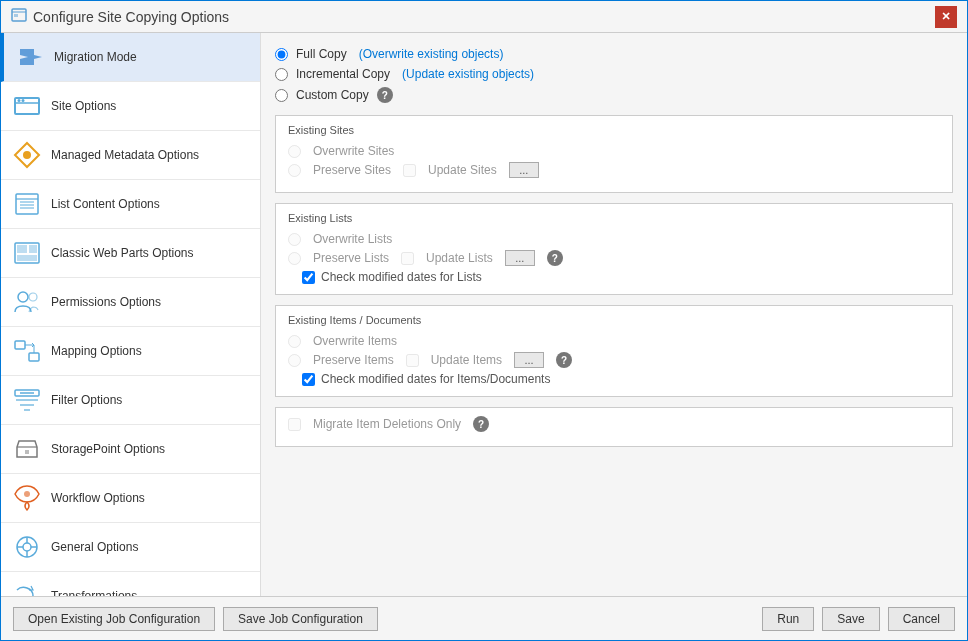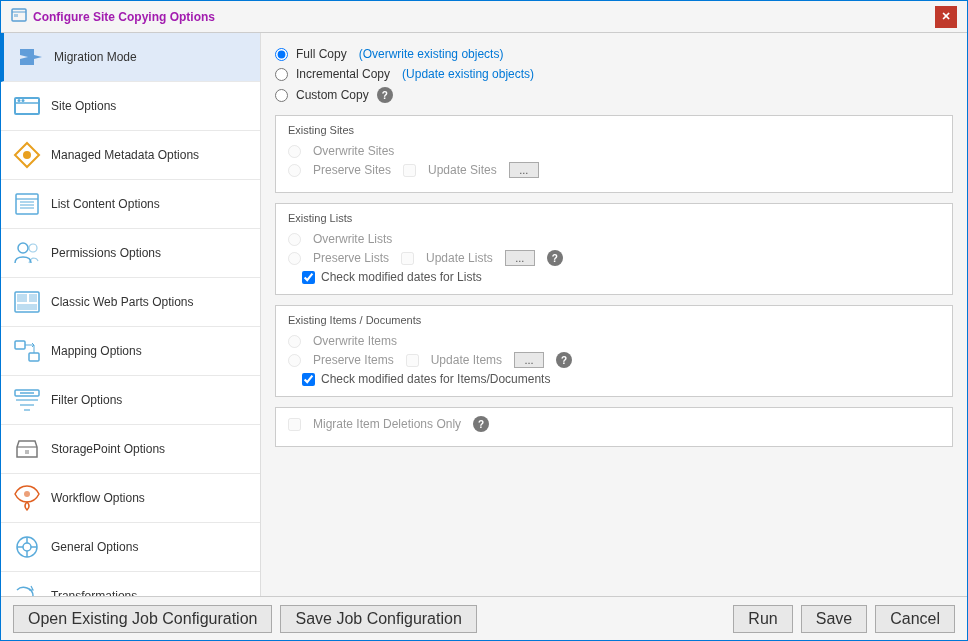--- a/index.html
+++ b/index.html
@@ -25,23 +25,22 @@
       height: 32px;
     }
 
     .title-bar-left {
       display: flex;
       align-items: center;
       gap: 6px;
     }
 
     .title-text {
-      font-size: 12px;
-      color: #a21caf;
-      font-weight: bold;
+      font-size: 14px;
+      color: #404040;
     }
 
     .close-button {
       background: #c0392b;
       border: none;
       color: white;
       width: 22px;
       height: 22px;
       cursor: pointer;
       display: flex;
@@ -215,21 +214,21 @@
 
     .footer-right {
       display: flex;
       gap: 8px;
     }
 
     .footer-btn {
       background: #e8e8e8;
       border: 1px solid #aaa;
       padding: 4px 14px;
-      font-size: 16px;
+      font-size: 12px;
       cursor: pointer;
       color: #333;
     }
 
     .footer-btn.primary {
       background: #e8e8e8;
     }
 
     .disabled-radio {
       opacity: 0.5;
@@ -308,39 +307,39 @@
             <line x1="9" y1="17" x2="23" y2="17" stroke="#5aabdb" stroke-width="1"></line>
             <line x1="9" y1="20" x2="23" y2="20" stroke="#5aabdb" stroke-width="1"></line>
           </svg>
         </div>
         <span class="sidebar-label">List Content Options</span>
       </div>
 
       <div class="sidebar-item">
         <div class="sidebar-icon">
           <svg width="32" height="32" viewBox="0 0 32 32">
+            <rect x="4" y="6" width="24" height="20" rx="1" fill="none" stroke="#5aabdb" stroke-width="1.5"></rect>
+            <rect x="6" y="8" width="10" height="8" fill="#5aabdb" opacity="0.4"></rect>
+            <rect x="18" y="8" width="8" height="8" fill="#5aabdb" opacity="0.4"></rect>
+            <rect x="6" y="18" width="20" height="6" fill="#5aabdb" opacity="0.4"></rect>
+          </svg>
+        </div>
+        <span class="sidebar-label">Classic Web Parts Options</span>
+      </div>
+
+      <div class="sidebar-item">
+        <div class="sidebar-icon">
+          <svg width="32" height="32" viewBox="0 0 32 32">
             <circle cx="12" cy="11" r="5" fill="none" stroke="#5aabdb" stroke-width="1.5"></circle>
             <path d="M4 26 Q4 20 12 20 Q20 20 20 26" fill="none" stroke="#5aabdb" stroke-width="1.5"></path>
             <circle cx="22" cy="11" r="4" fill="none" stroke="#5aabdb" stroke-width="1.2" opacity="0.6"></circle>
             <path d="M18 26 Q19 22 22 21 Q26 21 27 24" fill="none" stroke="#5aabdb" stroke-width="1.2" opacity="0.6"></path>
           </svg>
         </div>
         <span class="sidebar-label">Permissions Options</span>
-      </div>
-
-      <div class="sidebar-item">
-        <div class="sidebar-icon">
-          <svg width="32" height="32" viewBox="0 0 32 32">
-            <rect x="4" y="6" width="24" height="20" rx="1" fill="none" stroke="#5aabdb" stroke-width="1.5"></rect>
-            <rect x="6" y="8" width="10" height="8" fill="#5aabdb" opacity="0.4"></rect>
-            <rect x="18" y="8" width="8" height="8" fill="#5aabdb" opacity="0.4"></rect>
-            <rect x="6" y="18" width="20" height="6" fill="#5aabdb" opacity="0.4"></rect>
-          </svg>
-        </div>
-        <span class="sidebar-label">Classic Web Parts Options</span>
       </div>
 
       <div class="sidebar-item">
         <div class="sidebar-icon">
           <svg width="32" height="32" viewBox="0 0 32 32">
             <rect x="4" y="6" width="10" height="8" rx="1" fill="none" stroke="#5aabdb" stroke-width="1.5"></rect>
             <rect x="18" y="18" width="10" height="8" rx="1" fill="none" stroke="#5aabdb" stroke-width="1.5"></rect>
             <line x1="14" y1="10" x2="23" y2="10" stroke="#5aabdb" stroke-width="1"></line>
             <line x1="23" y1="10" x2="23" y2="18" stroke="#5aabdb" stroke-width="1"></line>
             <polyline points="21,8 23,10 21,12" fill="none" stroke="#5aabdb" stroke-width="1"></polyline>

